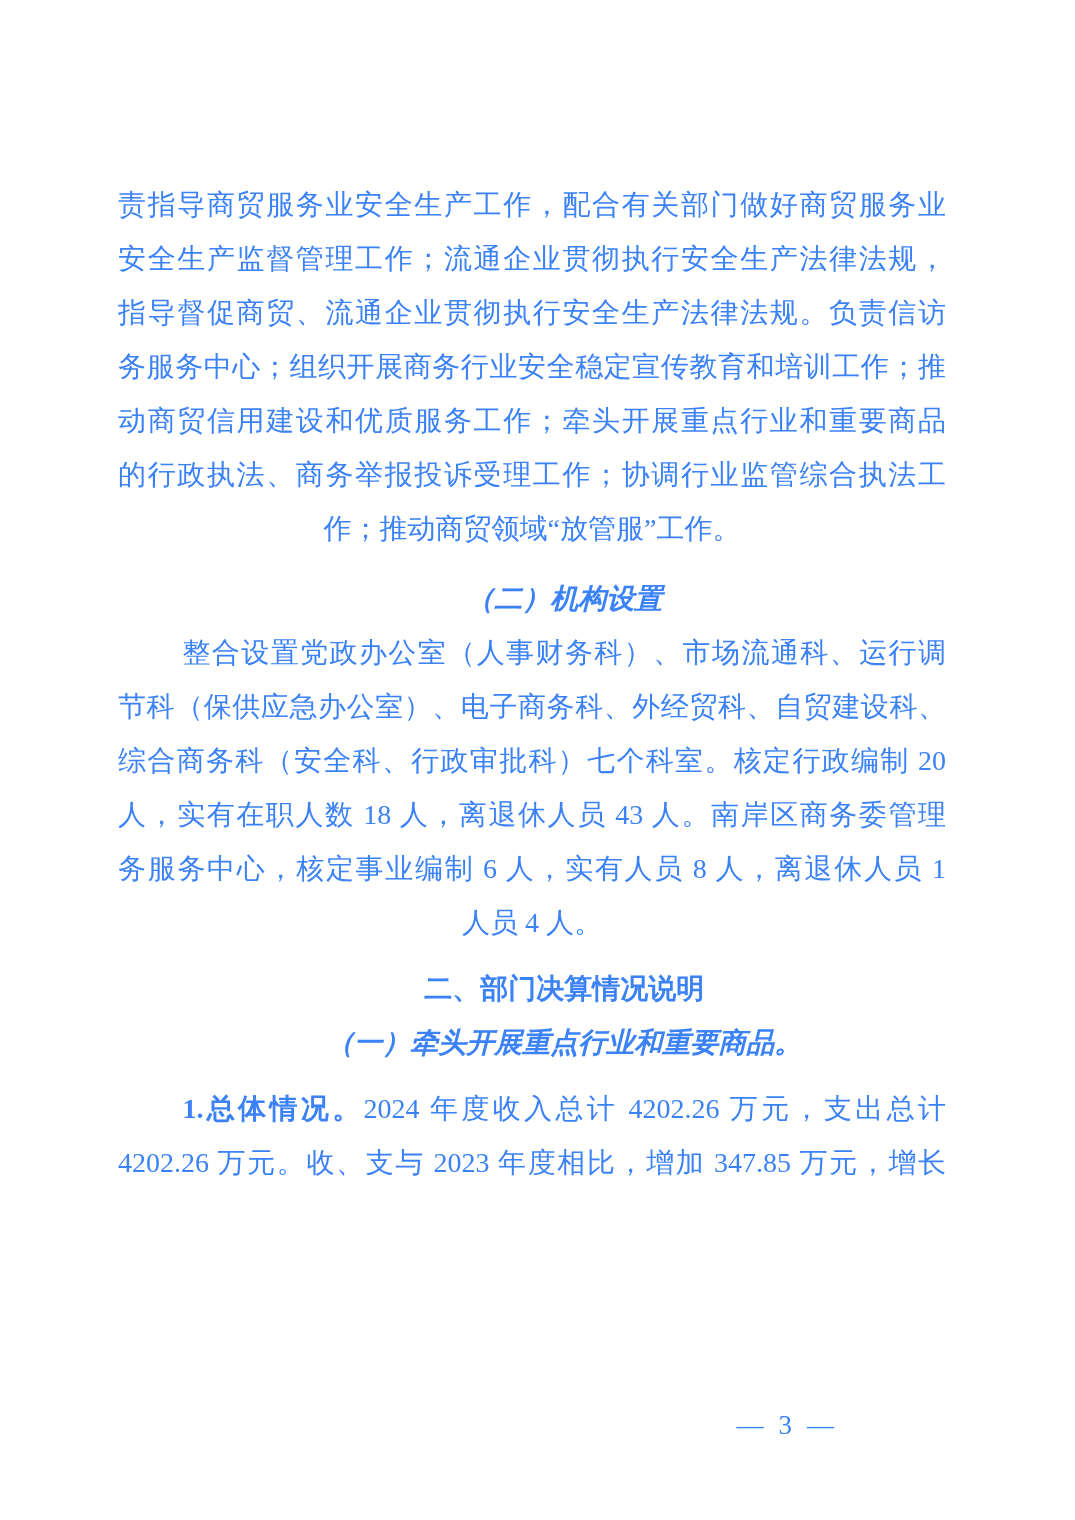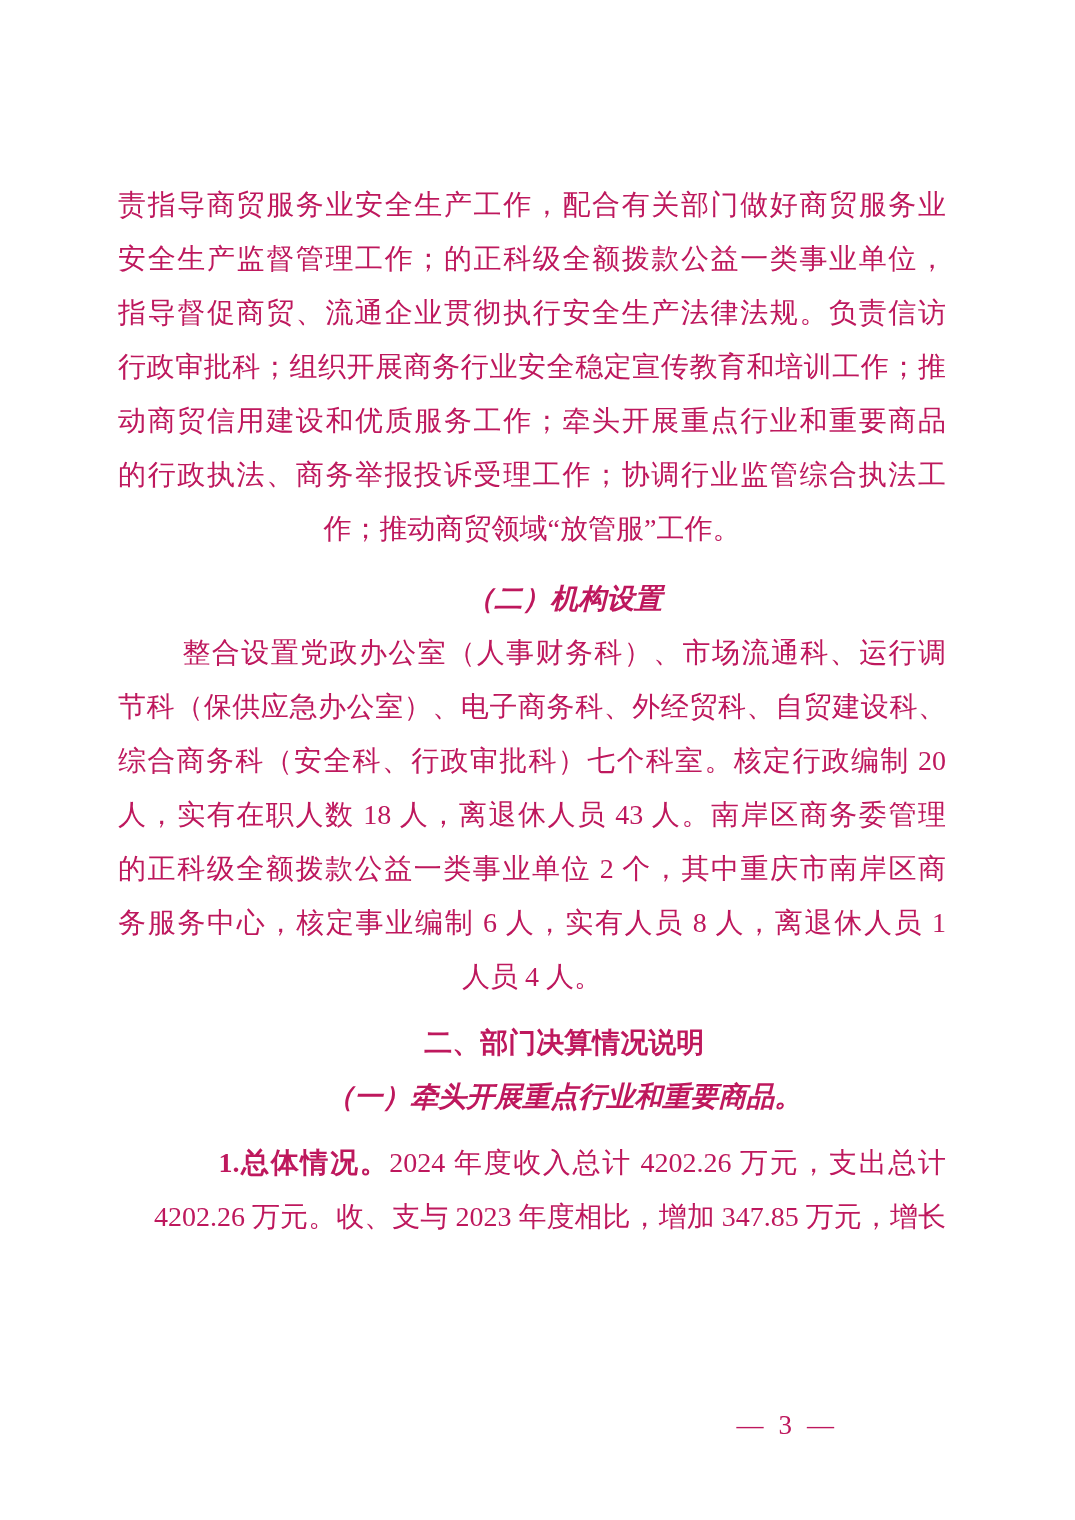--- a/index.html
+++ b/index.html
@@ -1,21 +1,21 @@
 <!DOCTYPE html>
 <html><head>
 <meta charset="utf-8">
 <style>
   html, body { margin: 0; padding: 0; background: #ffffff; }
   .page {
     position: relative;
     width: 965px;
     height: 1520px;
     background: #ffffff;
-    color: #be185d;
+    color: #3b82f6;
     font-family: "Liberation Serif", "DejaVu Serif", serif;
     overflow: hidden;
   }
   .text-block {
     position: absolute;
     left: 118px;
     top: 178px;
     width: 828px;
     font-size: 28px;
     line-height: 54px;
@@ -30,57 +30,56 @@
     font-family: "Liberation Serif", "DejaVu Serif", serif;
     font-style: italic;
   }
   .hei-heading {
     font-weight: 700;
     text-indent: 2.3em;
     font-family: "Liberation Sans", "DejaVu Sans", sans-serif;
   }
   .heading-a { margin-top: 16px; }
   .heading-b { margin-top: 12px; }
-  .overview { margin-top: 12px; margin-left: 36px; }
+  .overview { margin-top: 12px; }
   .lead-bold { font-weight: 700; }
   .footer {
     position: absolute;
     top: 1408px;
     right: 130px;
     font-size: 27px;
     line-height: 34px;
     letter-spacing: 1px;
     white-space: nowrap;
   }
   .footer .num { margin: 0 14px; }
 </style>
 </head>
 <body>
 
 <div class="page">
   <div class="text-block">
 
     <div class="para">
         <div class="line fill">责指导商贸服务业安全生产工作，配合有关部门做好商贸服务业</div>
-        <div class="line fill">安全生产监督管理工作；的正科级全额拨款公益一类事业单位，</div>
+        <div class="line fill">安全生产监督管理工作；流通企业贯彻执行安全生产法律法规，</div>
         <div class="line fill">指导督促商贸、流通企业贯彻执行安全生产法律法规。负责信访</div>
-        <div class="line fill">行政审批科；组织开展商务行业安全稳定宣传教育和培训工作；推</div>
+        <div class="line fill">务服务中心；组织开展商务行业安全稳定宣传教育和培训工作；推</div>
         <div class="line fill">动商贸信用建设和优质服务工作；牵头开展重点行业和重要商品</div>
         <div class="line fill">的行政执法、商务举报投诉受理工作；协调行业监管综合执法工</div>
         <div class="line">作；推动商贸领域“放管服”工作。</div>
       </div>
 
     <div class="kai-heading heading-a line">（二）机构设置</div>
 
     <div class="para">
         <div class="line fill indent">整合设置党政办公室（人事财务科）、市场流通科、运行调</div>
         <div class="line fill">节科（保供应急办公室）、电子商务科、外经贸科、自贸建设科、</div>
         <div class="line fill">综合商务科（安全科、行政审批科）七个科室。核定行政编制 20</div>
         <div class="line fill">人，实有在职人数 18 人，离退休人员 43 人。南岸区商务委管理</div>
-        <div class="line fill">的正科级全额拨款公益一类事业单位 2 个，其中重庆市南岸区商</div>
         <div class="line fill">务服务中心，核定事业编制 6 人，实有人员 8 人，离退休人员 1</div>
         <div class="line">人员 4 人。</div>
       </div>
 
     <div class="hei-heading heading-b line">二、部门决算情况说明</div>
 
     <div class="kai-heading line">（一）牵头开展重点行业和重要商品。</div>
 
     <div class="para overview">
       <div class="line fill indent">

